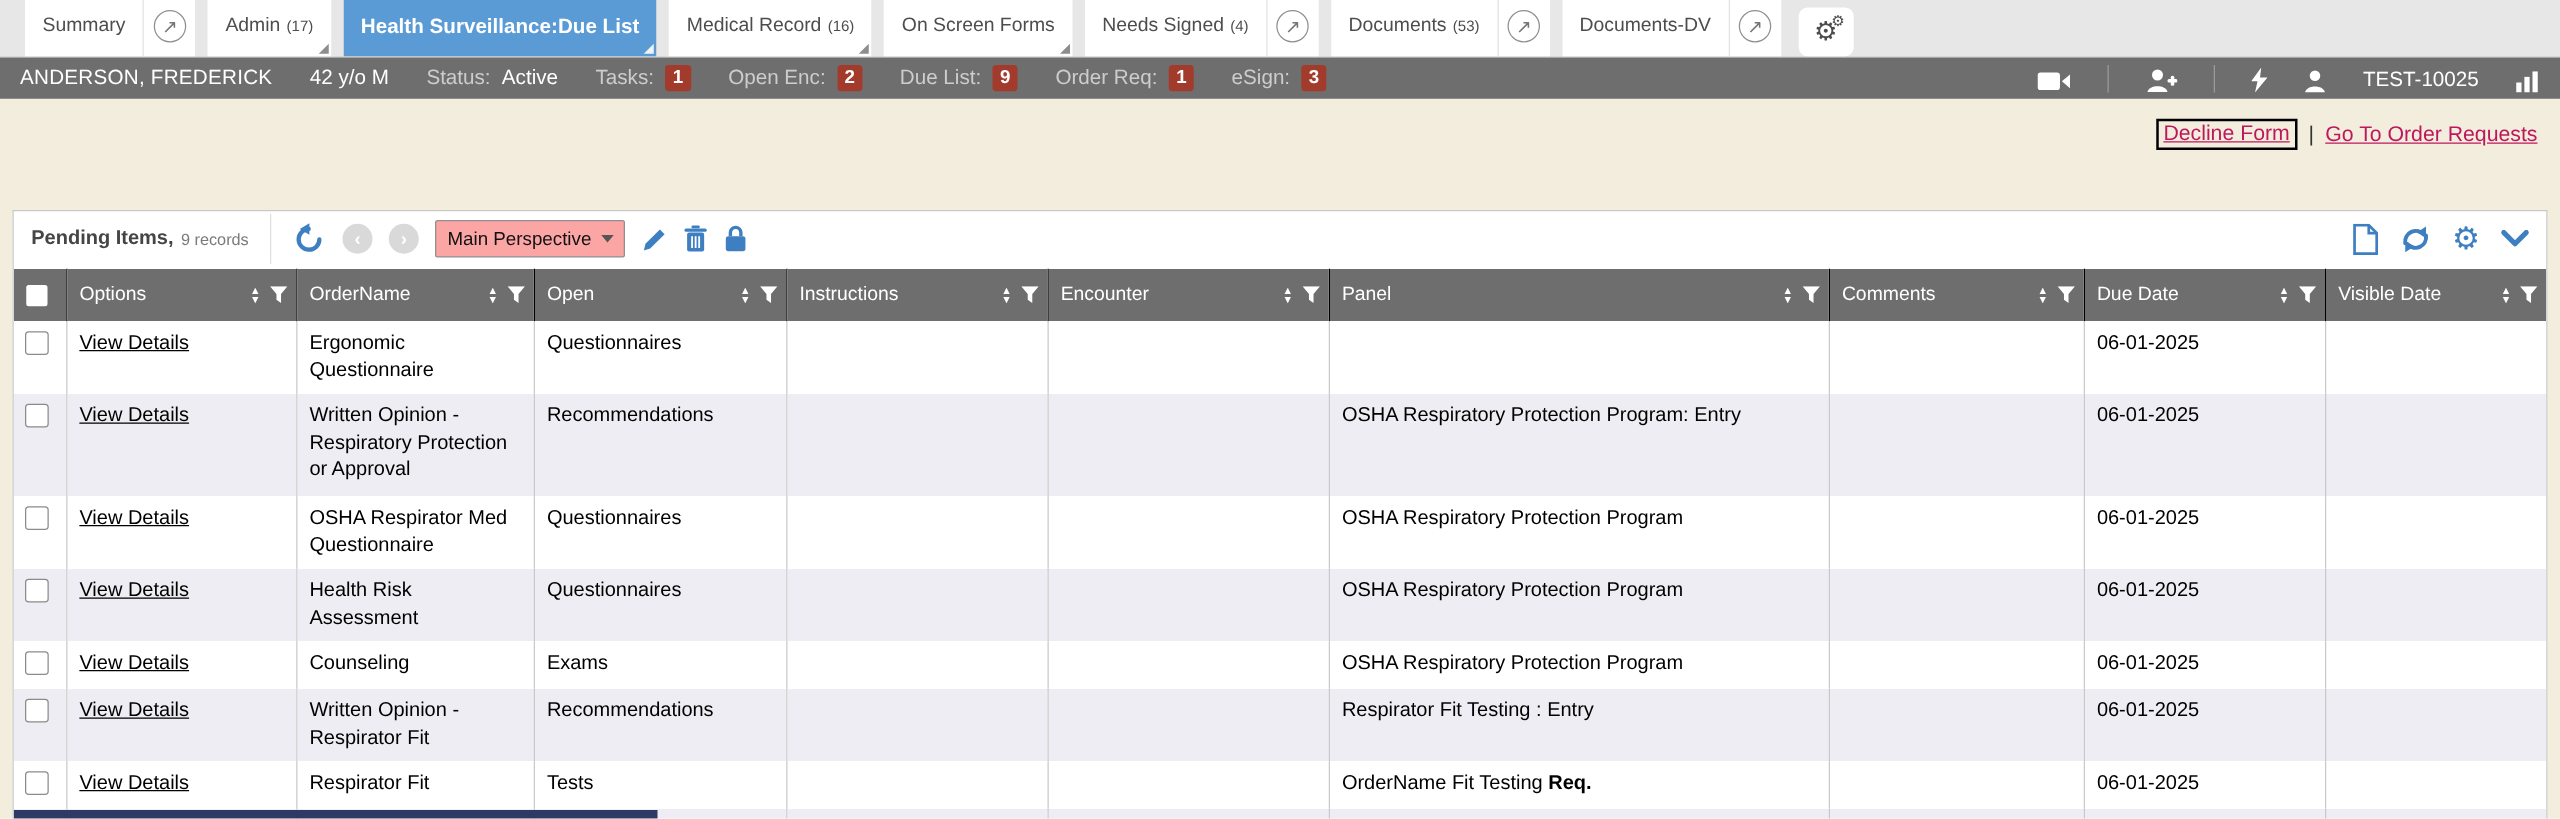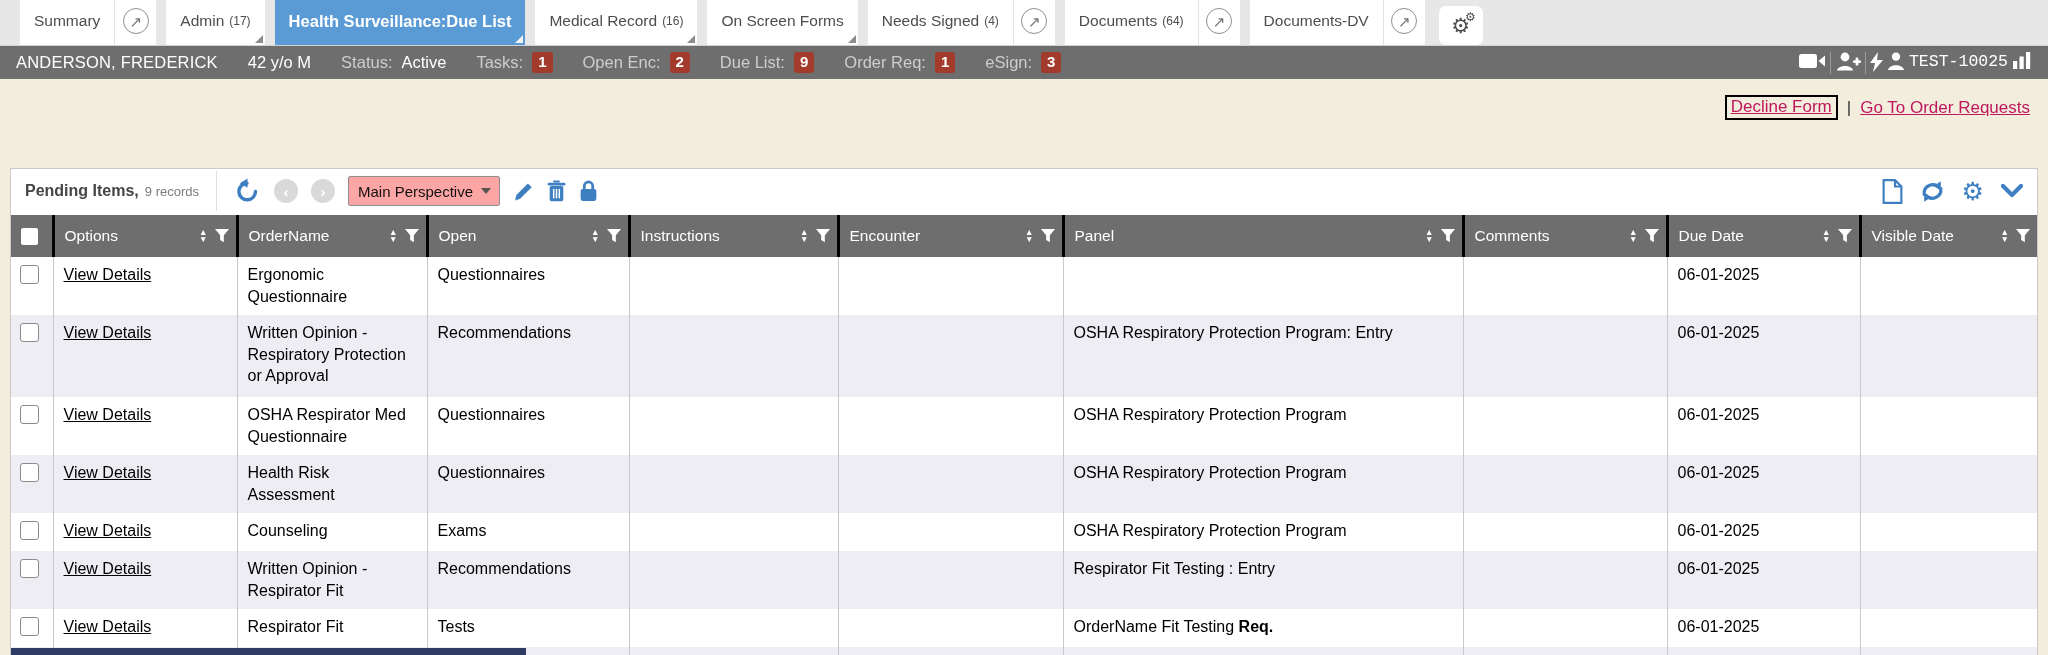--- a/index.html
+++ b/index.html
@@ -33,21 +33,21 @@
   .gearbtn .g1{ font-size:21px; color:#4d4d4d; line-height:1; }
   .gearbtn .g2{ position:absolute; font-size:12px; color:#4d4d4d; right:7px; top:5px; line-height:1; }
   
   .banner{ height:33px; background:#6e6e6e; display:flex; align-items:center;
     padding:0 16px; gap:30px; color:#fff; font-size:16.5px; white-space:nowrap; }
   .pname{ letter-spacing:.2px; }
   .pgroup{ display:flex; align-items:center; gap:9px; }
   .blabel{ color:#cdcdcd; }
   .badge{ background:#a23b2b; color:#fff; font-weight:bold; font-size:15px;
     padding:1px 6px 2px; border-radius:3px; line-height:1.2; }
-  .bright{ margin-left:auto; display:flex; align-items:flex-start; gap:4px;font-family:Liberation Mono, monospace; }
+  .bright{ margin-left:auto; display:flex; align-items:flex-end; gap:29px; }
   .vsep{ width:1px; height:22px; background:#9b9b9b; }
   .chartic{ border-bottom:2px solid #fff; padding:0 2px 1px; }
   
   .linksrow{ display:flex; justify-content:flex-end; align-items:center;
     padding:16px 18px 0 0; gap:9px; font-size:17px; color:#111; }
   .declbox{ border:2px solid #000; padding:0 4px 1px; cursor:pointer; }
   .alink{ text-decoration:underline; color:#be185d; cursor:pointer; }
   .ldiv{ color:#333; }
   
   .panel{ position:absolute; left:10px; right:10px; top:168px; bottom:0;
@@ -60,21 +60,21 @@
   .circbtn{ width:24px; height:24px; border-radius:50%; background:#d9d9d9; color:#fff;
     font-size:15px; font-weight:bold; display:flex; align-items:center; justify-content:center; line-height:1; }
   .persel{ width:152px; height:30px; border:1px solid #8f8f8f; border-radius:2px; background:#fca5a5;
     display:flex; align-items:center; justify-content:space-between; padding:0 8px 0 9px;
     font-size:15px; color:#111; cursor:pointer; }
   .caret{ width:0; height:0; border-left:5px solid transparent; border-right:5px solid transparent; border-top:6px solid #555; }
   .tbright{ margin-left:auto; display:flex; align-items:center; gap:17px; }
   
   table{ border-collapse:collapse; table-layout:fixed; width:100%; margin-top:2px; }
   th{ background:#6e6e6e; color:#fff; font-weight:normal; font-size:15.5px; text-align:left;
-    height:42px; padding:0 6px 0 10px; border-left:3px solid #000000; position:relative; white-space:nowrap; }
+    height:42px; padding:0 6px 0 10px; border-left:1px solid #000000; position:relative; white-space:nowrap; }
   th:first-child{ border-left:none; }
   .hicons{ position:absolute; right:7px; top:50%; transform:translateY(-50%);
     display:flex; align-items:center; gap:7px; }
   .sort{ font-size:8.5px; line-height:7px; color:#fff; text-align:center; cursor:pointer; }
   td{ border-left:1px solid #c9c9c9; padding:7px 10px 4px; font-size:16px; color:#000;
     vertical-align:top; line-height:1.35; overflow:hidden; }
   td:first-child{ border-left:none; }
   tr.odd{ background:#fff; } tr.even{ background:#ededf3; }
   .vd{ text-decoration:underline; color:#000; cursor:pointer; white-space:nowrap; }
   td.cb{ padding:8px 0 0 9px; }
@@ -123,21 +123,21 @@
         <span>Needs Signed</span>
         <span class="cnt">(4)</span>
       </div>
     <div class="popout">
         <span class="pcir">↗</span>
       </div>
   </div>
   <div class="tabgrp">
     <div class="tab">
         <span>Documents</span>
-        <span class="cnt">(64)</span>
+        <span class="cnt">(53)</span>
       </div>
     <div class="popout">
         <span class="pcir">↗</span>
       </div>
   </div>
   <div class="tabgrp">
     <div class="tab">
         <span>Documents-DV</span>
       </div>
     <div class="popout">

